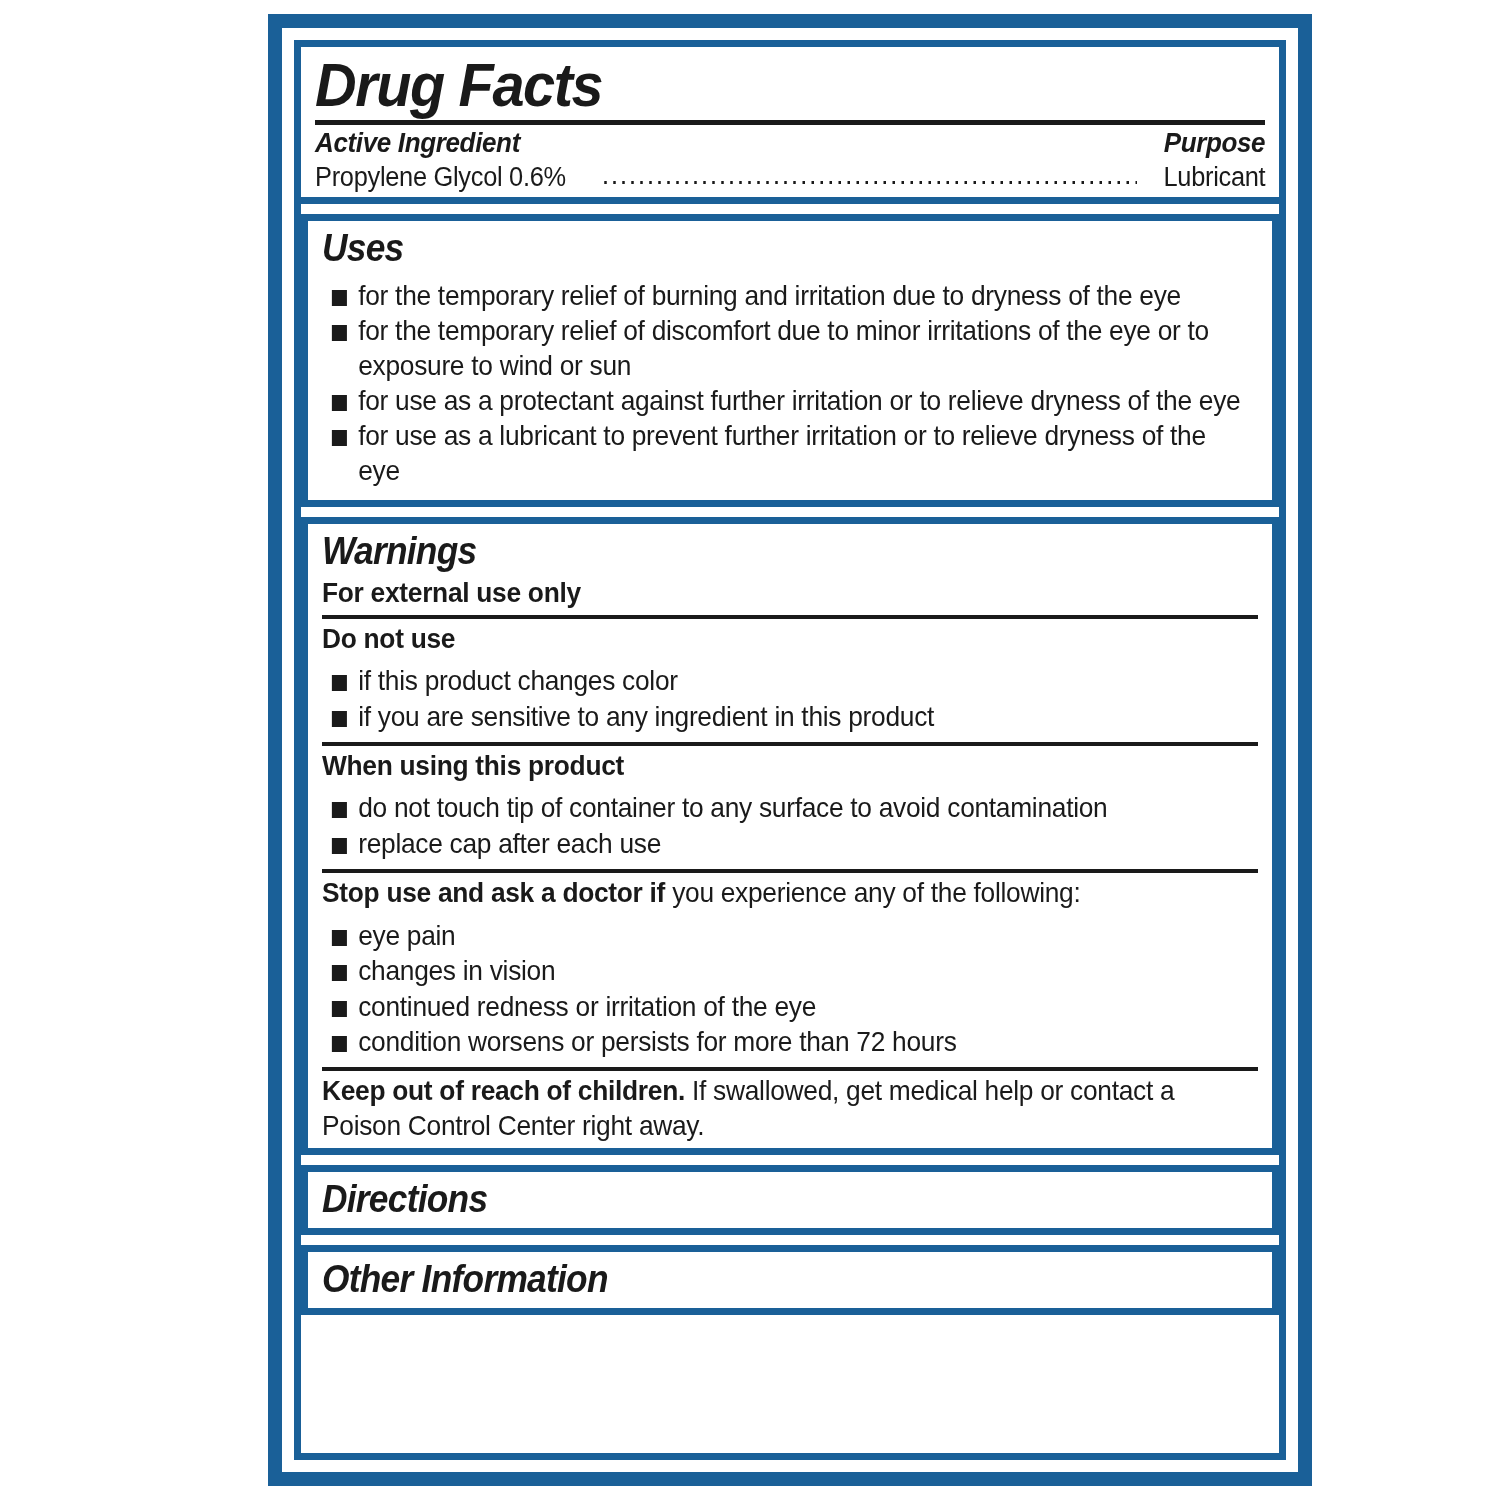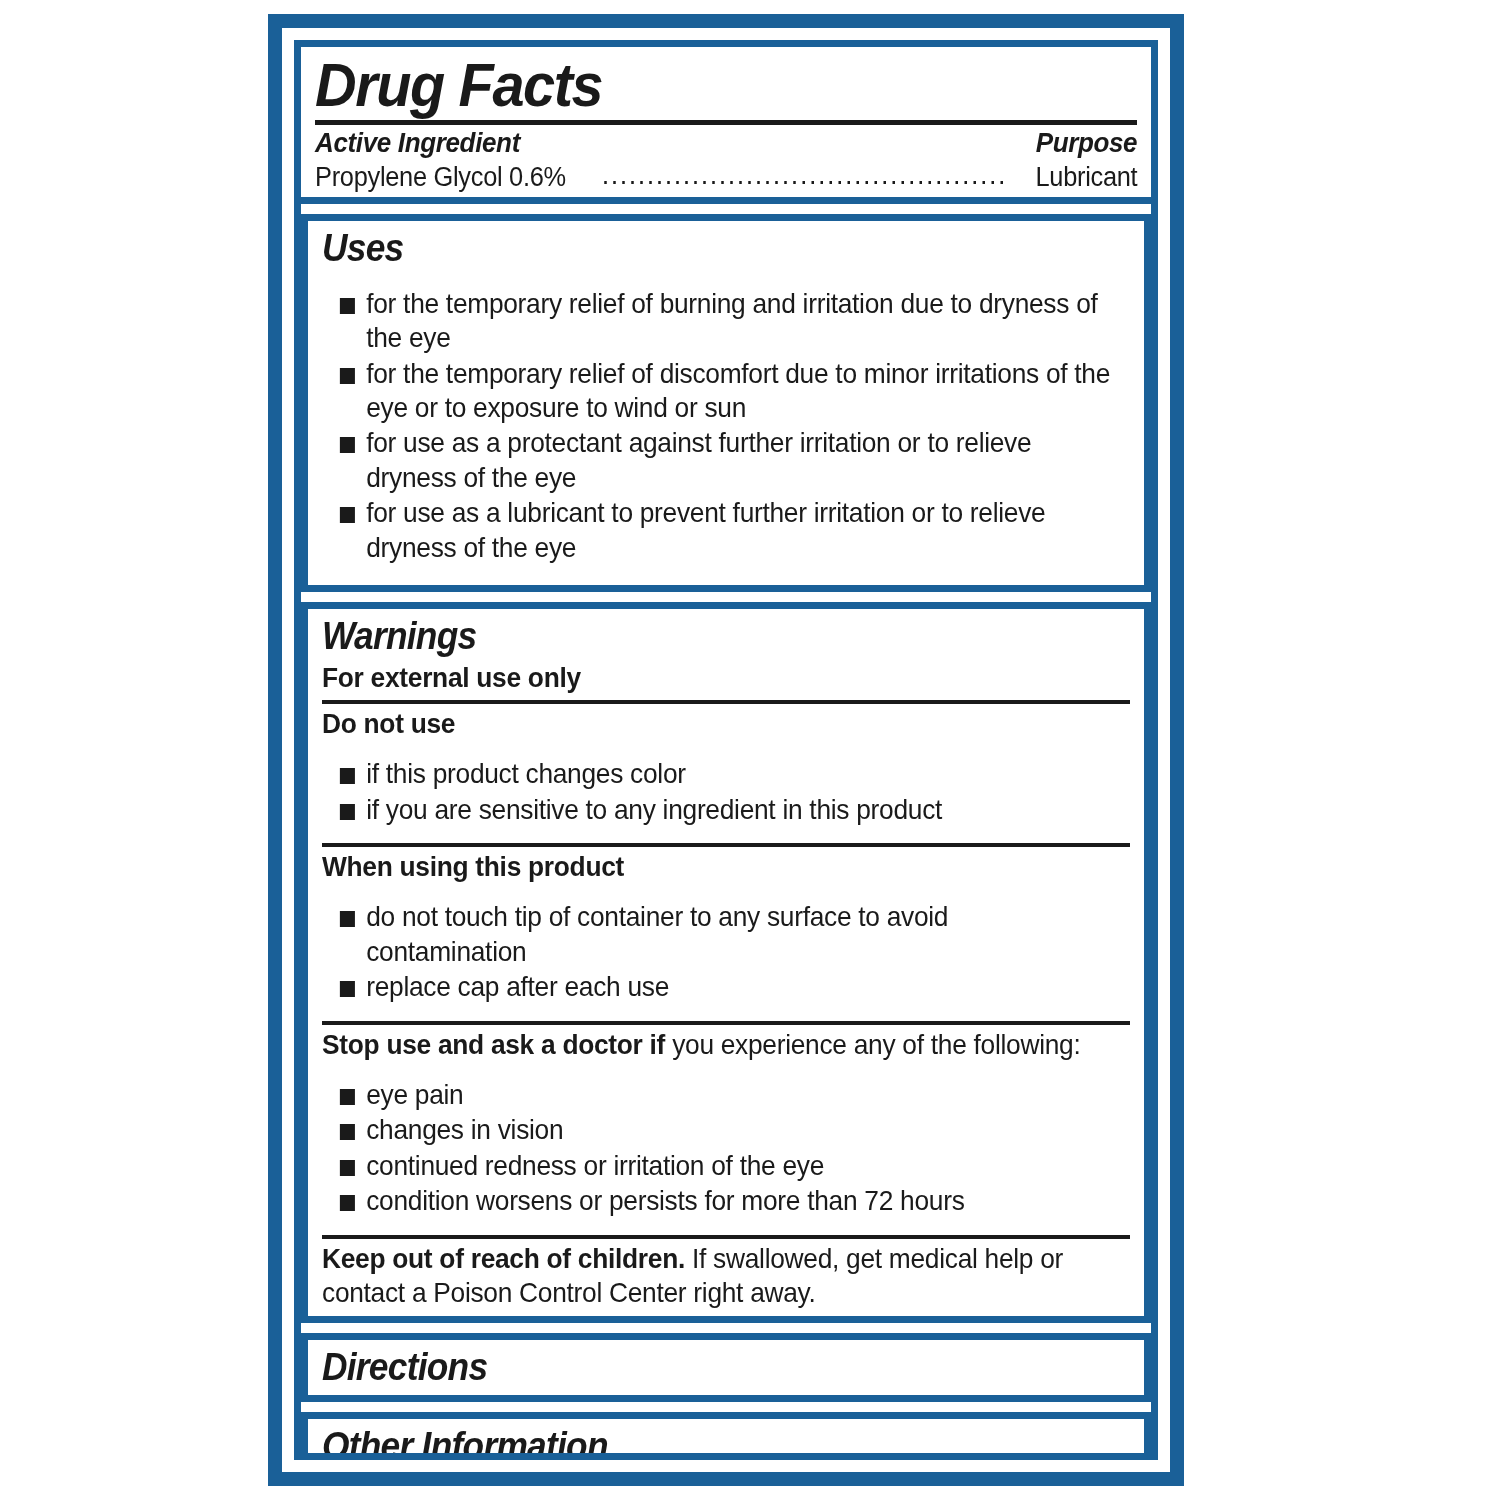--- a/index.html
+++ b/index.html
@@ -8,21 +8,21 @@
     background:#ffffff;
     font-family:"Liberation Sans","DejaVu Sans",sans-serif;
     color:#1a1a1a;
     overflow:hidden;
   }
 
   
   #label-root{
     position:absolute;
     left:268px; top:14px;
-    width:916px; height:1472px;
+    width:1044px; height:1472px;
     box-sizing:border-box;
     border:14px solid #1a6098;
     background:#ffffff;
   }
   #label-inner{
     position:absolute;
     left:12px; top:12px; right:12px; bottom:12px;
     box-sizing:border-box;
     border:7px solid #1a6098;
     background:#ffffff;
@@ -132,21 +132,21 @@
     letter-spacing:-0.3px;
     margin:1px 0 1px 0;
     transform:scaleX(0.94);
     transform-origin:left center;
     width:106.3%;
   }
   .para b{font-weight:bold;}
 
   ul.blist{
     list-style:none;
-    margin:16px;
+    margin:8px;
     padding:0;
   }
   ul.blist li{
     position:relative;
     font-size:28px;
     line-height:1.23;
     letter-spacing:-0.3px;
     padding-left:30px;
     margin:1px 0;
     transform:scaleX(0.94);

